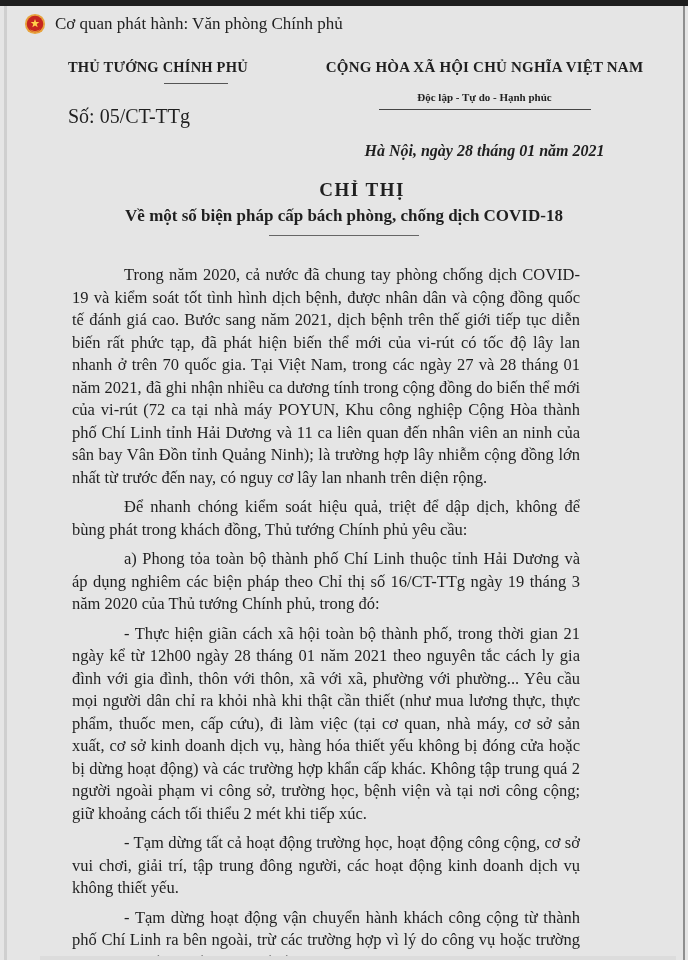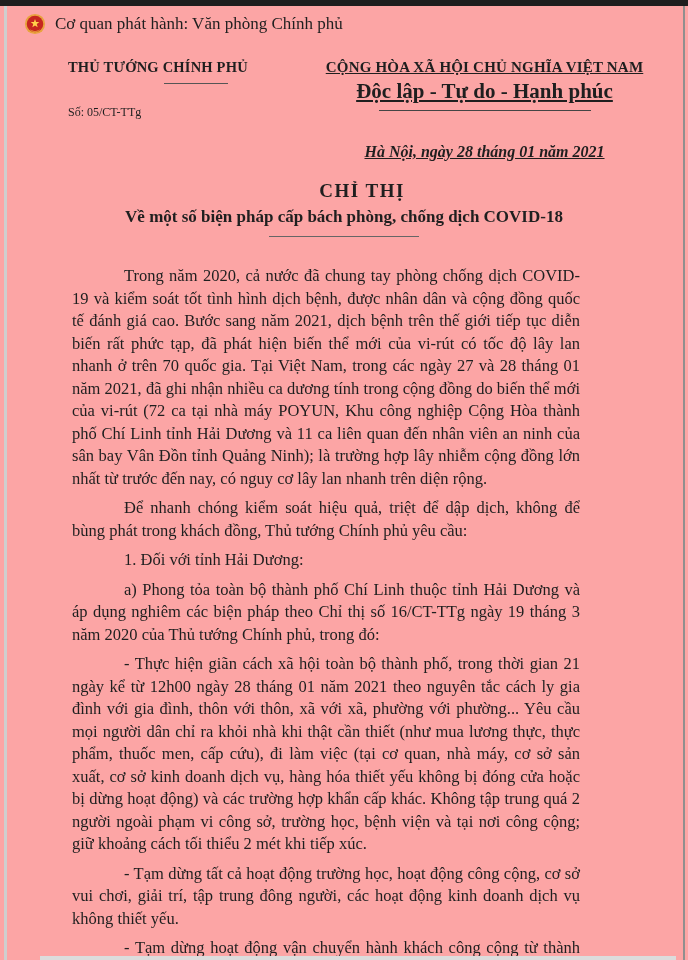--- a/index.html
+++ b/index.html
@@ -1,36 +1,36 @@
 <!DOCTYPE html>
 <html><head>
 <meta charset="utf-8">
 <style>
   html,body{margin:0;padding:0;background:#ffffff;}
   .screen{
     position:relative;width:688px;height:960px;overflow:hidden;
-    background:#fca5a5;color:#1f1f1f;
+    background:#e5e5e5;color:#1f1f1f;
     font-family:"Liberation Serif","DejaVu Serif",serif;
   }
   .top-bar{position:absolute;top:0;left:0;right:0;height:6px;background:#1e1e1e;}
   .edge-left{position:absolute;top:6px;left:4px;bottom:0;width:3px;background:#cfcfcf;}
   .edge-right{position:absolute;top:6px;right:3px;bottom:0;width:2px;background:#8f8f8f;}
   .edge-bottom{position:absolute;left:40px;right:12px;bottom:0;height:4px;background:#dcdcdc;}
 
   .issuer-bar{display:flex;align-items:center;gap:9px;padding:13px 0 0 24px;font-size:17px;}
   .emblem{flex:0 0 auto;display:inline-flex;}
 
   .header-cols{display:flex;margin-top:24px;}
   .col-left{width:255px;margin-left:68px;text-align:left;}
-  .col-right{flex:1;text-align:center;padding-right:42px;text-decoration:underline;}
+  .col-right{flex:1;text-align:center;padding-right:42px;}
   .org-name{font-weight:bold;font-size:14.5px;letter-spacing:.2px;}
   .rule-short{width:64px;border-top:1.5px solid #555;margin:7px auto 0;}
-  .doc-number{margin-top:21px;font-size:12px;}
+  .doc-number{margin-top:21px;font-size:20px;}
   .country{font-weight:bold;font-size:15px;letter-spacing:.2px;}
-  .motto{font-weight:bold;font-size:21px;margin-top:3px;}
+  .motto{font-weight:bold;font-size:11px;margin-top:15px;}
   .rule-long{width:212px;border-top:1.5px solid #444;margin:6px auto 0;}
   .place-date{margin-top:32px;font-weight:bold;font-style:italic;font-size:16px;}
 
   .title-block{text-align:center;margin-top:19px;}
   .title-1{font-size:19px;font-weight:bold;letter-spacing:1.5px;margin-left:36px;}
   .title-2{font-size:17px;font-weight:bold;margin-top:5px;}
   .rule-title{width:150px;border-top:1px solid #666;margin:9px auto 0;}
 
   .doc-body{margin:28px 0 0 72px;width:508px;font-size:16.5px;line-height:22.5px;text-align:justify;}
   .doc-body p{margin:0 0 7px;text-indent:52px;}
@@ -72,19 +72,18 @@
 
   <div class="title-block">
     <div class="title-1">CHỈ THỊ</div>
     <div class="title-2">Về một số biện pháp cấp bách phòng, chống dịch COVID-18</div>
     <div class="rule-title"></div>
   </div>
 
   <div class="doc-body">
     <p>Trong năm 2020, cả nước đã chung tay phòng chống dịch COVID-19 và kiểm soát tốt tình hình dịch bệnh, được nhân dân và cộng đồng quốc tế đánh giá cao. Bước sang năm 2021, dịch bệnh trên thế giới tiếp tục diễn biến rất phức tạp, đã phát hiện biến thể mới của vi-rút có tốc độ lây lan nhanh ở trên 70 quốc gia. Tại Việt Nam, trong các ngày 27 và 28 tháng 01 năm 2021, đã ghi nhận nhiều ca dương tính trong cộng đồng do biến thể mới của vi-rút (72 ca tại nhà máy POYUN, Khu công nghiệp Cộng Hòa thành phố Chí Linh tỉnh Hải Dương và 11 ca liên quan đến nhân viên an ninh của sân bay Vân Đồn tỉnh Quảng Ninh); là trường hợp lây nhiễm cộng đồng lớn nhất từ trước đến nay, có nguy cơ lây lan nhanh trên diện rộng.</p>
     <p>Để nhanh chóng kiểm soát hiệu quả, triệt để dập dịch, không để bùng phát trong khách đồng, Thủ tướng Chính phủ yêu cầu:</p>
-    <p>1. Đối với tỉnh Hải Dương:</p>
     <p>a) Phong tỏa toàn bộ thành phố Chí Linh thuộc tỉnh Hải Dương và áp dụng nghiêm các biện pháp theo Chỉ thị số 16/CT-TTg ngày 19 tháng 3 năm 2020 của Thủ tướng Chính phủ, trong đó:</p>
     <p>- Thực hiện giãn cách xã hội toàn bộ thành phố, trong thời gian 21 ngày kể từ 12h00 ngày 28 tháng 01 năm 2021 theo nguyên tắc cách ly gia đình với gia đình, thôn với thôn, xã với xã, phường với phường... Yêu cầu mọi người dân chỉ ra khỏi nhà khi thật cần thiết (như mua lương thực, thực phẩm, thuốc men, cấp cứu), đi làm việc (tại cơ quan, nhà máy, cơ sở sản xuất, cơ sở kinh doanh dịch vụ, hàng hóa thiết yếu không bị đóng cửa hoặc bị dừng hoạt động) và các trường hợp khẩn cấp khác. Không tập trung quá 2 người ngoài phạm vi công sở, trường học, bệnh viện và tại nơi công cộng; giữ khoảng cách tối thiểu 2 mét khi tiếp xúc.</p>
     <p>- Tạm dừng tất cả hoạt động trường học, hoạt động công cộng, cơ sở vui chơi, giải trí, tập trung đông người, các hoạt động kinh doanh dịch vụ không thiết yếu.</p>
     <p>- Tạm dừng hoạt động vận chuyển hành khách công cộng từ thành phố Chí Linh ra bên ngoài, trừ các trường hợp vì lý do công vụ hoặc trường hợp thật sự cần thiết. Hạn chế tối đa hoạt động của các phương tiện cá nhân. Bảo đảm vận hành thông suốt việc vận chuyển hàng hóa, nguyên vật liệu sản xuất.</p>
   </div>
 </div>
 
 </body></html>

